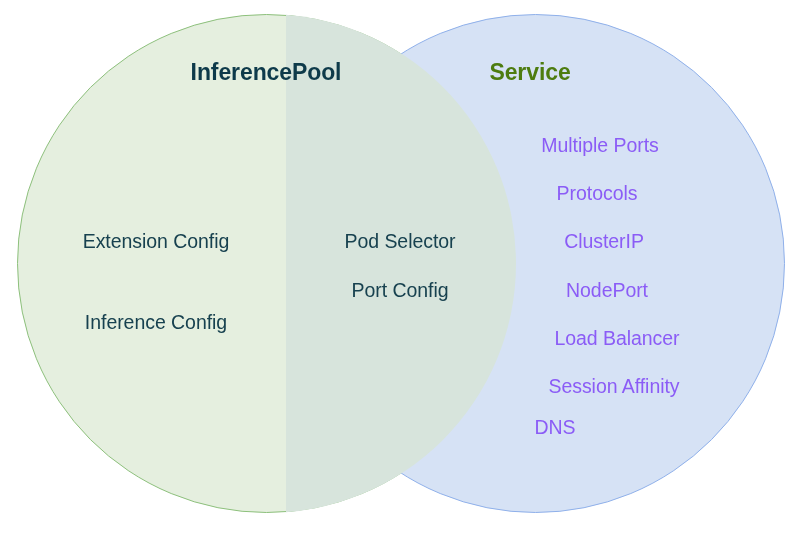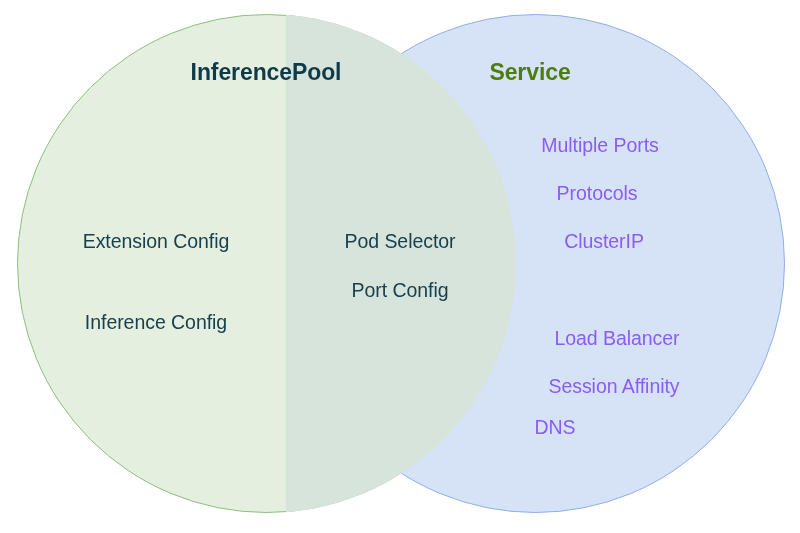--- a/index.html
+++ b/index.html
@@ -123,18 +123,19 @@
 
     <div class="item item-teal" style="left:156px; top:241px;">Extension Config</div>
     <div class="item item-teal" style="left:156px; top:290px;margin-top:32px;">Inference Config</div>
 
     <div class="item item-teal" style="left:400px; top:241px;">Pod Selector</div>
     <div class="item item-teal" style="left:400px; top:290px;">Port Config</div>
 
     <div class="item item-navy" style="left:600px; top:145px;">Multiple Ports</div>
     <div class="item item-navy" style="left:604px; top:241px;">ClusterIP</div>
     <div class="item item-navy" style="left:597px; top:193px;">Protocols</div>
+    <div class="item item-navy" style="left:607px; top:290px;">NodePort</div>
     <div class="item item-navy" style="left:617px; top:338px;">Load Balancer</div>
     <div class="item item-navy" style="left:614px; top:386px;">Session Affinity</div>
     <div class="item item-navy" style="left:555px; top:427px;">DNS</div>
 
   </div>
 </div>
 
 </body></html>

